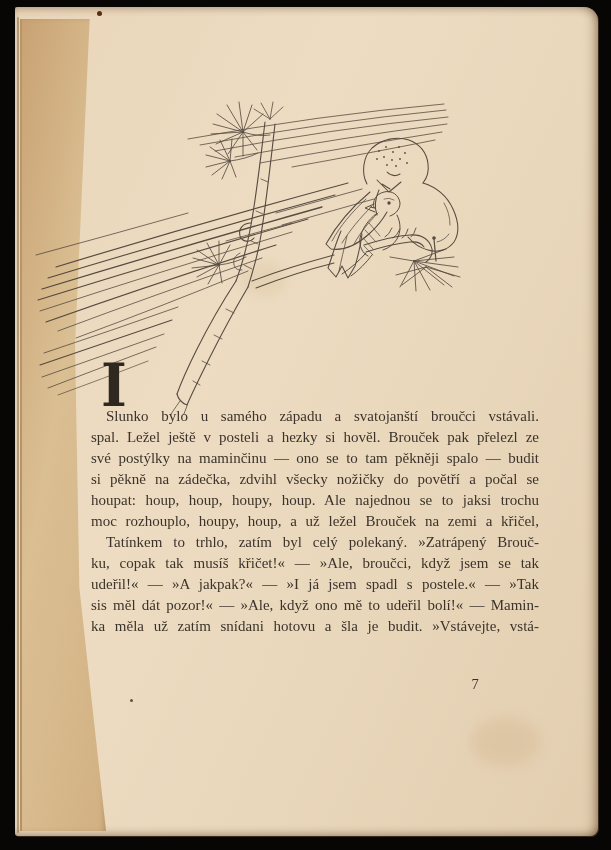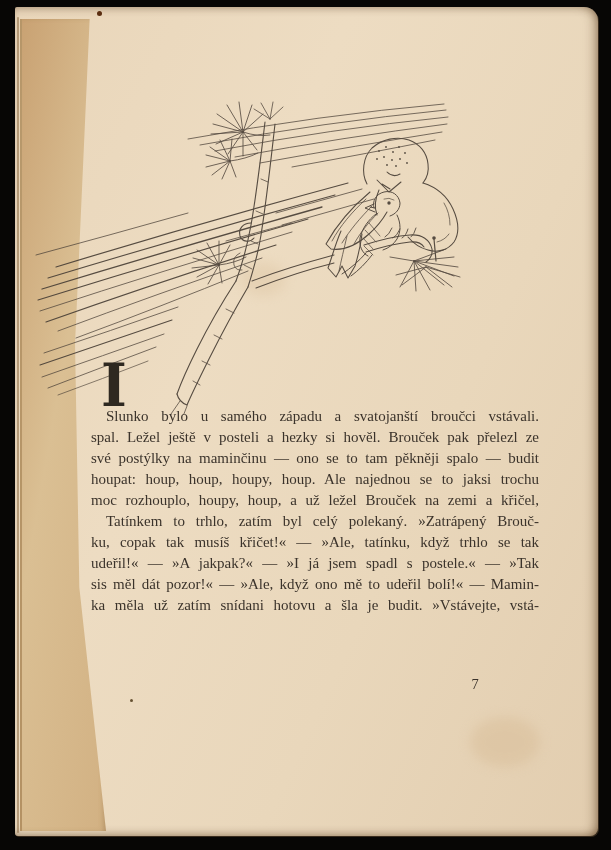--- a/index.html
+++ b/index.html
@@ -184,24 +184,25 @@
         <circle cx="359" cy="108" r="1.7" fill="#4a4037" stroke="none"></circle>
       </g>
     </svg>
 
     <div class="chapter">I</div>
 
     <div class="text">
       <p class="line indent">Slunko bylo u samého západu a svatojanští broučci vstávali.</p>
       <p class="line">spal. Ležel ještě v posteli a hezky si hověl. Brouček pak přelezl ze</p>
       <p class="line">své postýlky na maminčinu — ono se to tam pěkněji spalo — budit</p>
+      <p class="line">si pěkně na zádečka, zdvihl všecky nožičky do povětří a počal se</p>
       <p class="line">houpat: houp, houp, houpy, houp. Ale najednou se to jaksi trochu</p>
       <p class="line">moc rozhouplo, houpy, houp, a už ležel Brouček na zemi a křičel,</p>
       <p class="line indent">Tatínkem to trhlo, zatím byl celý polekaný. »Zatrápený Brouč-</p>
-      <p class="line">ku, copak tak musíš křičet!« — »Ale, tatínku, když trhlo se tak</p>
+      <p class="line">ku, copak tak musíš křičet!« — »Ale, broučci, když jsem se tak</p>
       <p class="line">udeřil!« — »A jakpak?« — »I já jsem spadl s postele.« — »Tak</p>
       <p class="line">sis měl dát pozor!« — »Ale, když ono mě to udeřil bolí!« — Mamin-</p>
       <p class="line">ka měla už zatím snídani hotovu a šla je budit. »Vstávejte, vstá-</p>
     </div>
 
     <div class="pagenum">7</div>
   </div>
 </div>
 
 </body></html>

